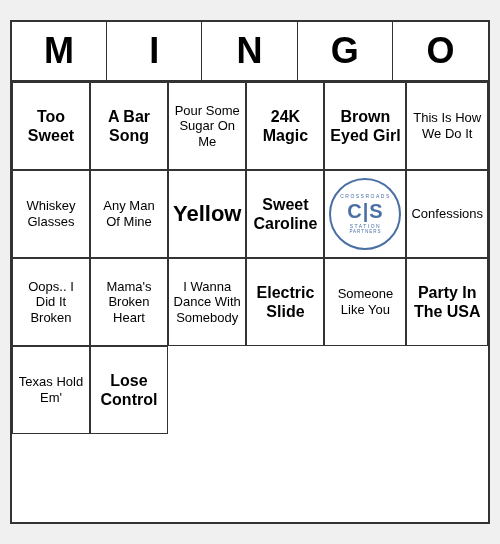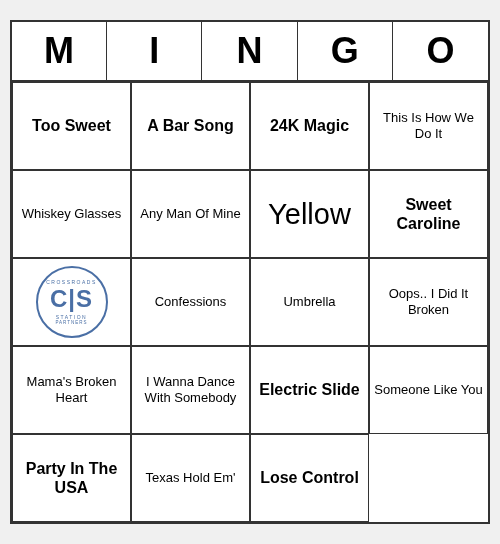--- a/index.html
+++ b/index.html
@@ -24,37 +24,37 @@
     .header-cell {
       text-align: center;
       font-size: 36px;
       font-weight: bold;
       padding: 8px 4px;
       border-right: 1px solid #333;
     }
     .header-cell:last-child { border-right: none; }
     .bingo-grid {
       display: grid;
-      grid-template-columns: repeat(4, 1fr);
+      grid-template-columns: repeat(6, 1fr);
       grid-template-rows: repeat(5, 1fr);
     }
     .bingo-cell {
       border: 1px solid #333;
       text-align: center;
       padding: 6px 4px;
       min-height: 88px;
       display: flex;
       align-items: center;
       justify-content: center;
       font-size: 13px;
       line-height: 1.2;
     }
     .bingo-cell.large-text {
-      font-size: 29px;
-      font-weight: normal;
+      font-size: 22px;
+      font-weight: bold;
     }
     .bingo-cell.medium-text {
       font-size: 16px;
       font-weight: bold;
     }
     .free-space {
       background: white;
       display: flex;
       align-items: center;
       justify-content: center;
@@ -94,36 +94,37 @@
   <div class="bingo-header">
   <div class="header-cell">M</div>
       <div class="header-cell">I</div>
       <div class="header-cell">N</div>
       <div class="header-cell">G</div>
       <div class="header-cell">O</div>
     </div>
   <div class="bingo-grid">
   <div class="bingo-cell medium-text">Too Sweet</div>
       <div class="bingo-cell medium-text">A Bar Song</div>
+      <div class="bingo-cell">Pour Some Sugar On Me</div>
       <div class="bingo-cell medium-text">24K Magic</div>
+      <div class="bingo-cell medium-text">Brown Eyed Girl</div>
       <div class="bingo-cell">This Is How We Do It</div>
       <div class="bingo-cell">Whiskey Glasses</div>
       <div class="bingo-cell">Any Man Of Mine</div>
       <div class="bingo-cell large-text">Yellow</div>
       <div class="bingo-cell medium-text">Sweet Caroline</div>
       <div class="bingo-cell free-space">
         <div class="logo-circle">
           <span class="arc-text-top" style="font-size:5px;letter-spacing:1.5px;">CROSSROADS</span>
-          <span class="logo-cs" style="font-size:24px;font-weight:bold;color:#4a6fa5;">C|S</span>
+          <span class="logo-cs" style="font-size:20px;font-weight:bold;color:#4a6fa5;">C|S</span>
           <span class="arc-text-bottom" style="font-size:5px;letter-spacing:1.5px;">STATION</span>
           <span style="font-size:4.5px;letter-spacing:1px;">PARTNERS</span>
         </div>
       </div>
       <div class="bingo-cell">Confessions</div>
-      <div class="bingo-cell">Umbrella</div>
       <div class="bingo-cell">Oops.. I Did It Broken</div>
       <div class="bingo-cell">Mama's Broken Heart</div>
       <div class="bingo-cell">I Wanna Dance With Somebody</div>
       <div class="bingo-cell medium-text">Electric Slide</div>
       <div class="bingo-cell">Someone Like You</div>
       <div class="bingo-cell medium-text">Party In The USA</div>
       <div class="bingo-cell">Texas Hold Em'</div>
       <div class="bingo-cell medium-text">Lose Control</div>
     </div>
 </div>

